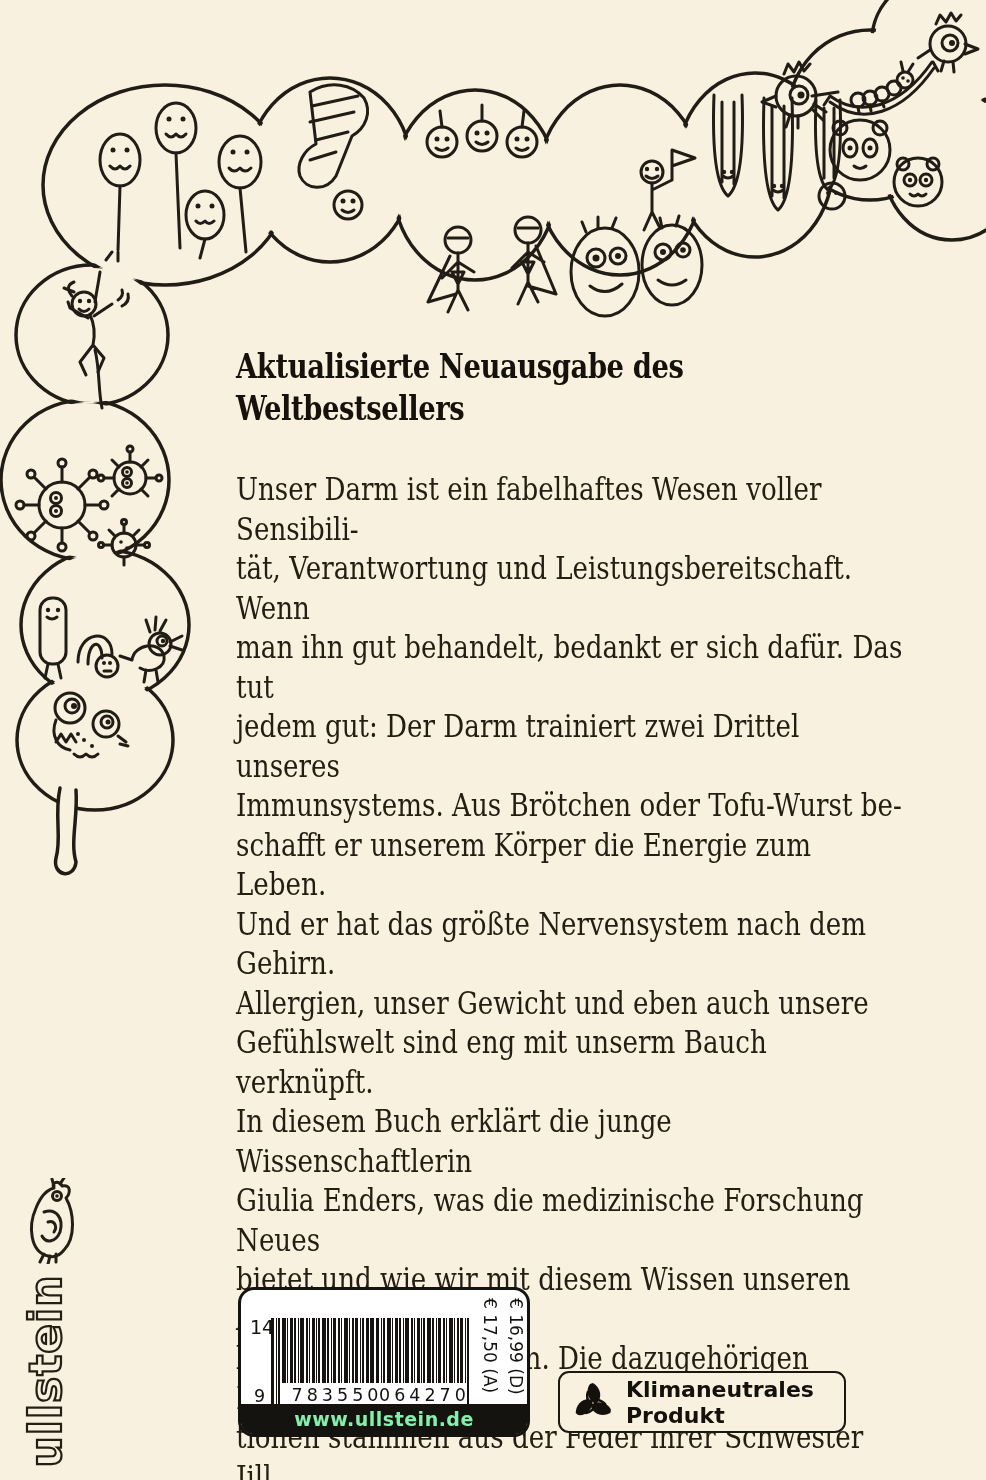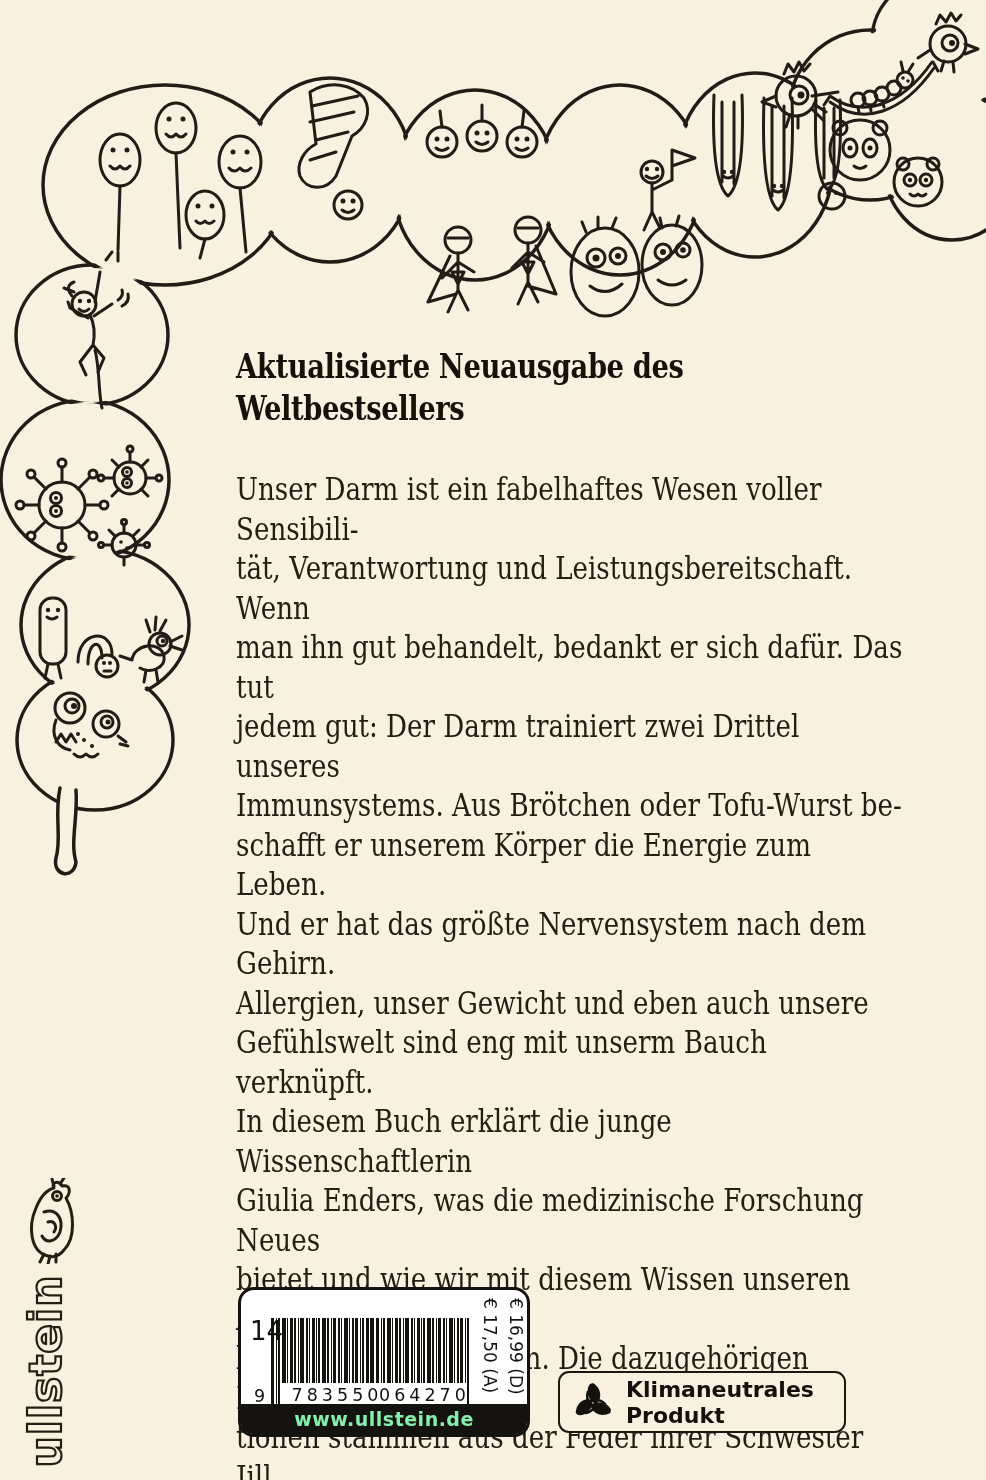--- a/index.html
+++ b/index.html
@@ -22,21 +22,21 @@
             font-family:"DejaVu Sans", sans-serif;font-weight:bold;font-size:44px;
             letter-spacing:1px;color:transparent;-webkit-text-stroke:2.2px #241e15;
             white-space:nowrap;}
 
   
   #isbnbox{position:absolute;left:238px;top:1287px;width:292px;height:150px;background:#ffffff;
            border:3px solid #151310;border-radius:16px;box-sizing:border-box;
            font-family:"DejaVu Sans", sans-serif;color:#151310;}
   #isbnlabel{position:absolute;left:24px;top:4px;width:240px;text-align:center;
              font-size:19px;letter-spacing:0.5px;}
-  #code14{position:absolute;left:9px;top:26px;font-size:26px;}
+  #code14{position:absolute;left:9px;top:26px;font-size:19px;}
   #bars{position:absolute;left:30px;top:28px;width:204px;height:86px;font-size:0;overflow:hidden;}
   #bars i{display:inline-block;background:#151310;height:100%;vertical-align:top;}
   .dgroup{position:absolute;bottom:-3px;height:24px;line-height:24px;background:#ffffff;
           font-size:17.5px;letter-spacing:4px;text-align:center;}
   #dg1{left:10px;width:112px;}
   #dg2{left:108px;width:88px;}
   #digit9{position:absolute;left:11px;top:96px;font-size:17.5px;background:#fff;padding:0 2px;}
   #prices{position:absolute;left:200px;top:40px;width:120px;height:56px;
           transform:rotate(90deg);font-size:17px;line-height:26px;white-space:nowrap;}
   #webbar{position:absolute;left:0;right:0;bottom:0;height:30px;background:#151310;

